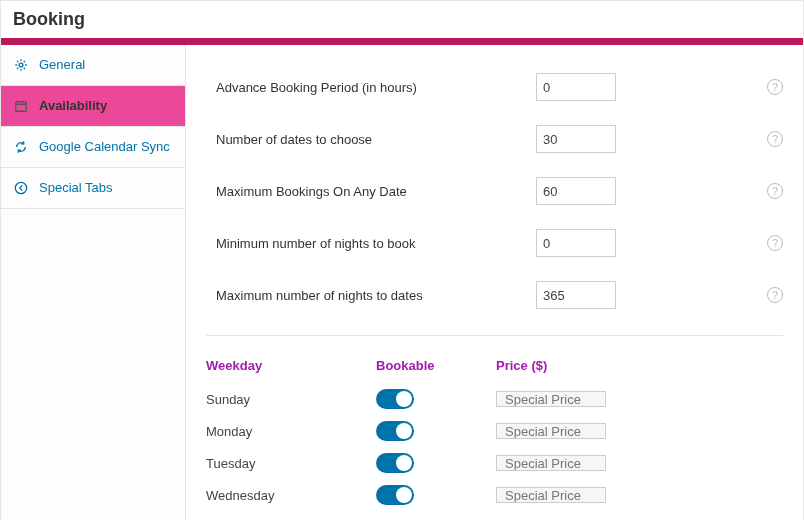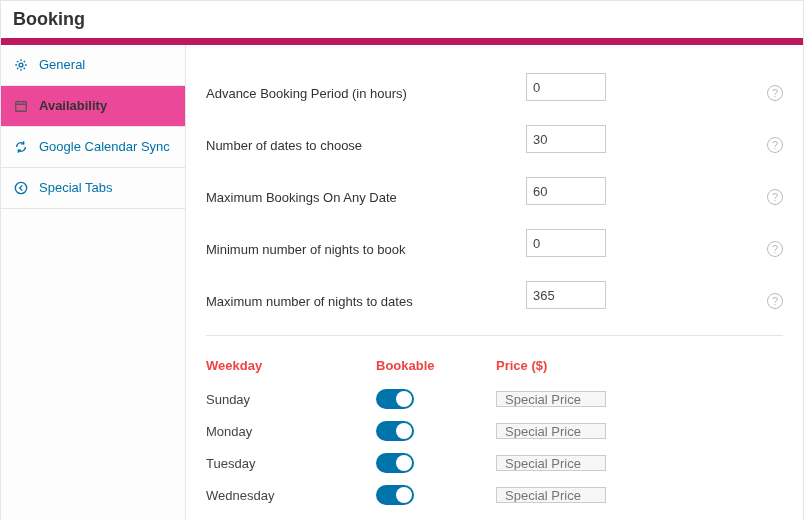--- a/index.html
+++ b/index.html
@@ -49,22 +49,23 @@
     font-weight: 600;
   }
   .sidebar-item.active .icon { color: #555; }
   .icon { width: 16px; height: 16px; display: inline-flex; align-items: center; justify-content: center; flex-shrink:0;}
   .content {
     flex: 1;
     padding: 16px 20px 20px 20px;
   }
   .form-row {
     display: flex;
-    align-items: flex-end;
+    align-items: center;
     padding: 12px 0;
+    margin-left: 10px;
   }
   .form-label {
     width: 320px;
     color: #333;
     font-size: 13px;
   }
   .form-input {
     width: 80px;
   }
   .form-input input {
@@ -88,21 +89,21 @@
   hr.sep {
     border: none;
     border-top: 1px solid #e5e5e5;
     margin: 14px 0 10px 0;
   }
   .weekday-header, .weekday-row {
     display: flex;
     align-items: center;
     padding: 6px 0;
   }
-  .weekday-header { font-weight: 600; color:#ef4444; padding: 12px 0 10px 0;}
+  .weekday-header { font-weight: 600; color:#a21caf; padding: 12px 0 10px 0;}
   .col-day { width: 170px; }
   .col-bookable { width: 120px; display:flex; align-items:center; }
   .col-price { width: 140px; }
 
   .toggle {
     width: 38px; height: 20px; border-radius: 10px;
     background:#0073aa; position: relative; cursor:pointer;
   }
   .toggle::after{
     content:""; position:absolute; right:2px; top:2px;

